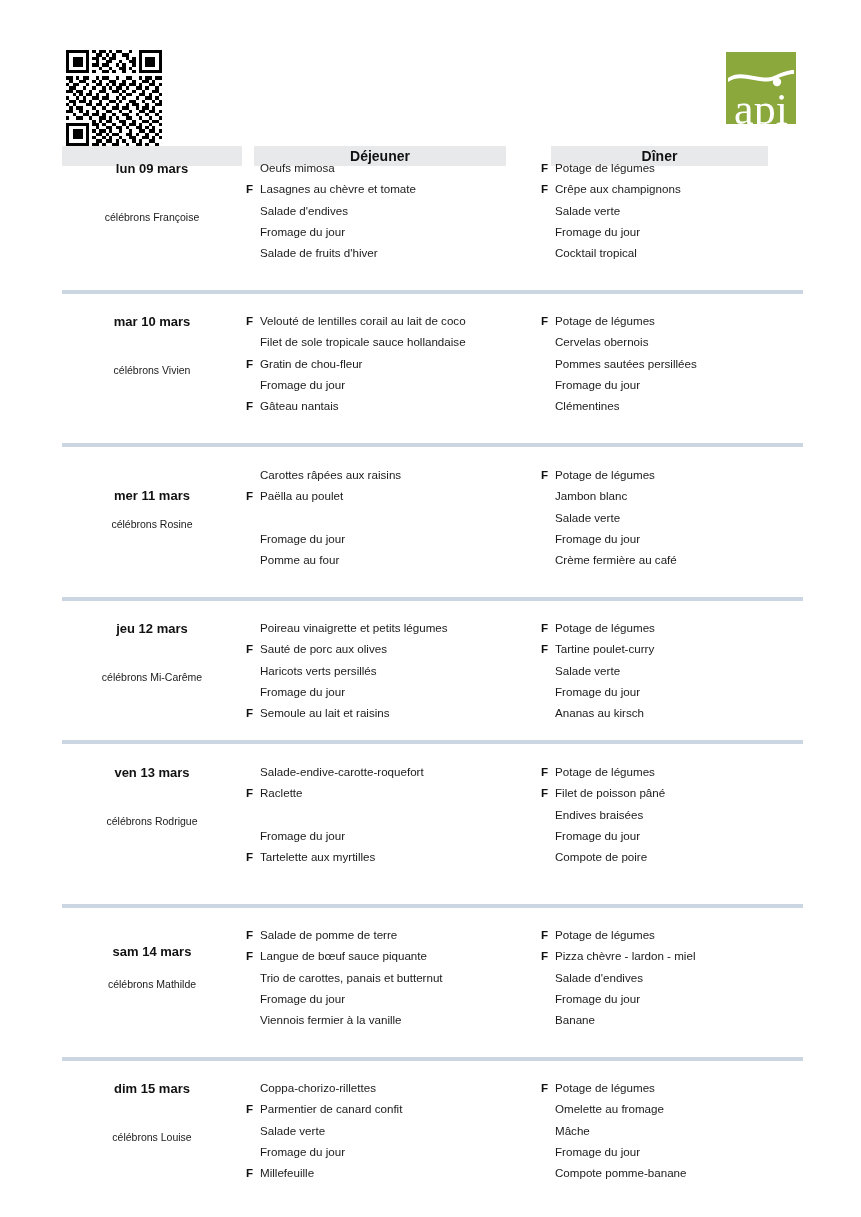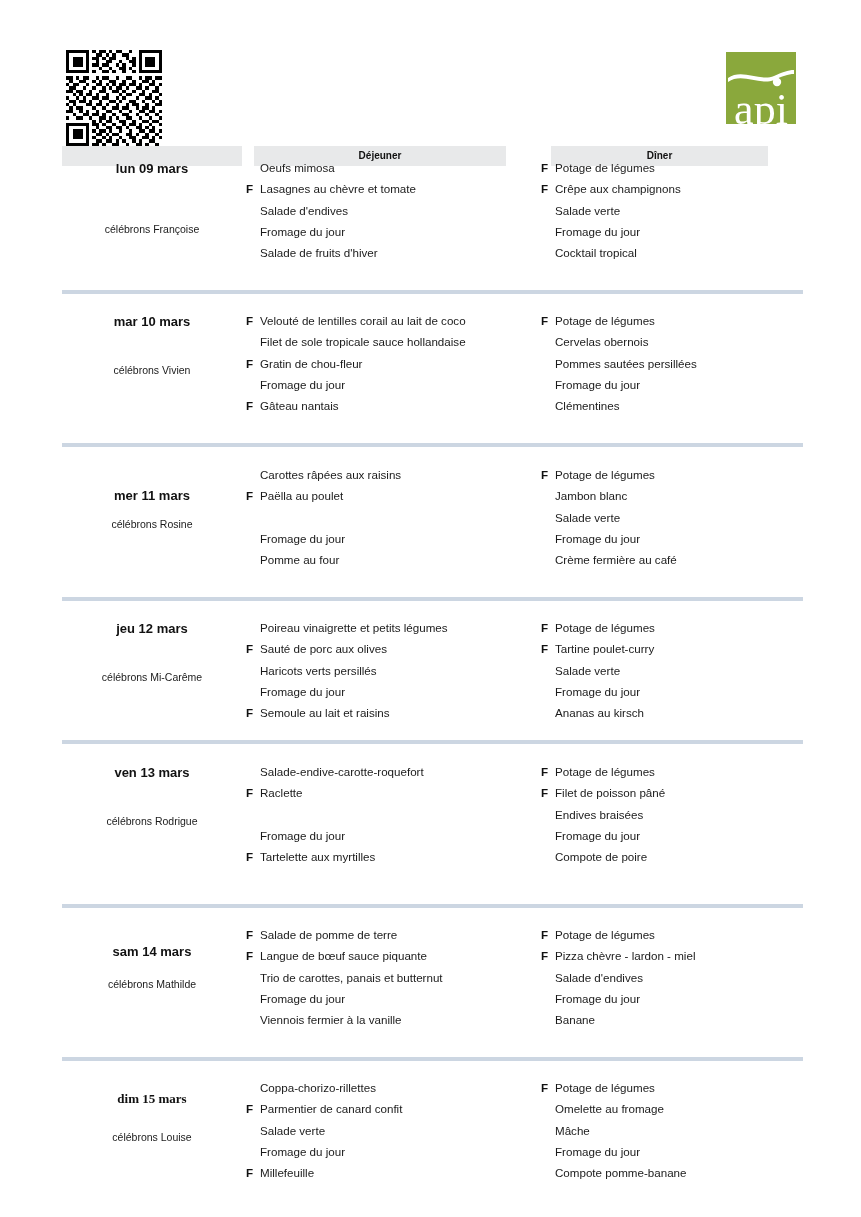--- a/index.html
+++ b/index.html
@@ -62,21 +62,21 @@
     overflow: hidden;
   }
   .logo svg { display: block; }
 
   
   .col-head {
     position: absolute;
     top: 146px;
     height: 20px;
     background: #e8e9ea;
-    font-size: 10px;
+    font-size: 14px;
     font-weight: bold;
     color: #111111;
     text-align: center;
     line-height: 20px;
   }
   .col-head.c-day   { left: 62px;  width: 180px; }
   .col-head.c-lunch { left: 254px; width: 252px; }
   .col-head.c-dinner{ left: 551px; width: 217px; }
 
   
@@ -404,21 +404,21 @@
     </div>
   </div>
 
   <div class="col-head c-day"></div>
   <div class="col-head c-lunch">Déjeuner</div>
   <div class="col-head c-dinner">Dîner</div>
 
   <div id="days-root">
       <div class="day" style="top: 155px;">
         <div class="day-label" style="top: 6px;">lun 09 mars</div>
-        <div class="day-celebrate" style="top: 56px; margin-top: 12px;">célébrons Françoise</div>
+        <div class="day-celebrate" style="top: 56px;">célébrons Françoise</div>
         <div class="meal lunch" style="top: 2px;">
           <div class="dish">
             <span class="flag"></span>
             <span class="name">Oeufs mimosa</span>
           </div>
           <div class="dish">
             <span class="flag">F</span>
             <span class="name">Lasagnes au chèvre et tomate</span>
           </div>
           <div class="dish">
@@ -695,21 +695,21 @@
             <span class="name">Fromage du jour</span>
           </div>
           <div class="dish">
             <span class="flag"></span>
             <span class="name">Banane</span>
           </div>
         </div>
       </div>
       <div class="day" style="top: 1075px;">
         <div class="day-sep" style="background: rgb(204, 214, 226); top: -18px;"></div>
-        <div class="day-label" style="top: 16px; font-family: Liberation Serif, serif;">dim 15 mars</div>
+        <div class="day-label" style="top: 6px;">dim 15 mars</div>
         <div class="day-celebrate" style="top: 56px;">célébrons Louise</div>
         <div class="meal lunch" style="top: 2px;">
           <div class="dish">
             <span class="flag"></span>
             <span class="name">Coppa-chorizo-rillettes</span>
           </div>
           <div class="dish">
             <span class="flag">F</span>
             <span class="name">Parmentier de canard confit</span>
           </div>

